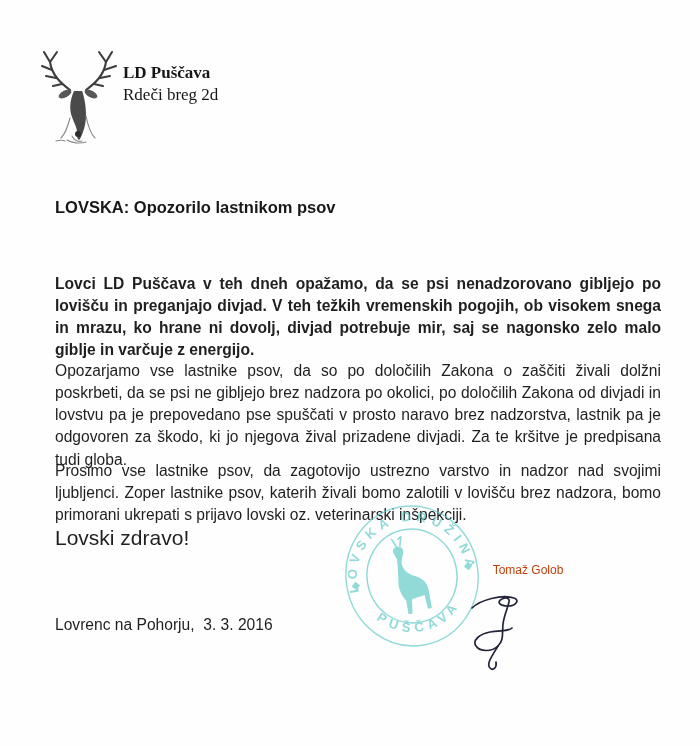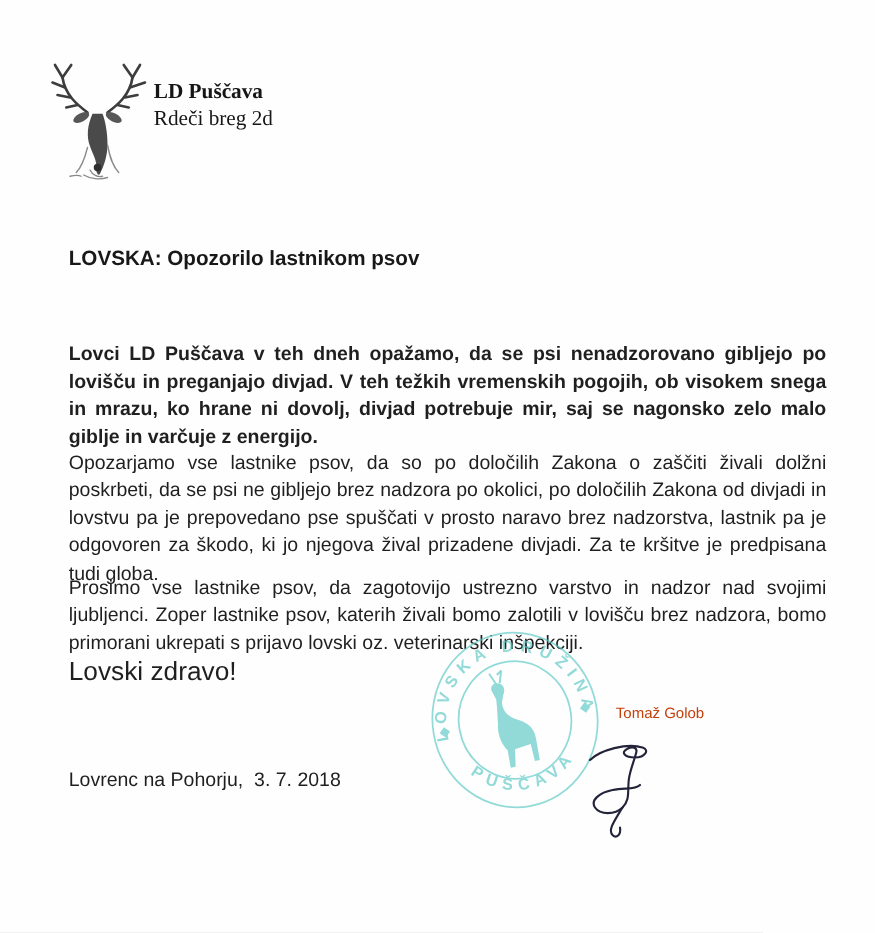--- a/index.html
+++ b/index.html
@@ -100,15 +100,15 @@
 
   <div class="signer">
     <div>Tomaž Golob</div>
   </div>
 
   <svg class="signature" width="130" height="90" viewBox="0 0 130 90" aria-hidden="true">
     <path class="ink" d="M20,16 C28,8 50,2 62,6 C68,8 64,14 56,14 C48,14 44,10 50,7 C54,5 58,6 57,10 C55,18 52,24 51,32 C50,42 52,48 46,54 C40,60 28,60 24,54 C20,48 28,42 38,40 C48,38 56,40 60,36"></path>
     <path class="ink" d="M46,54 C40,64 34,72 38,76 C41,79 45,76 44,70"></path>
   </svg>
 
-  <div class="place-date">Lovrenc na Pohorju,  3. 7. 2018</div>
+  <div class="place-date">Lovrenc na Pohorju,  3. 3. 2016</div>
 
 </div>
 
 </body></html>

